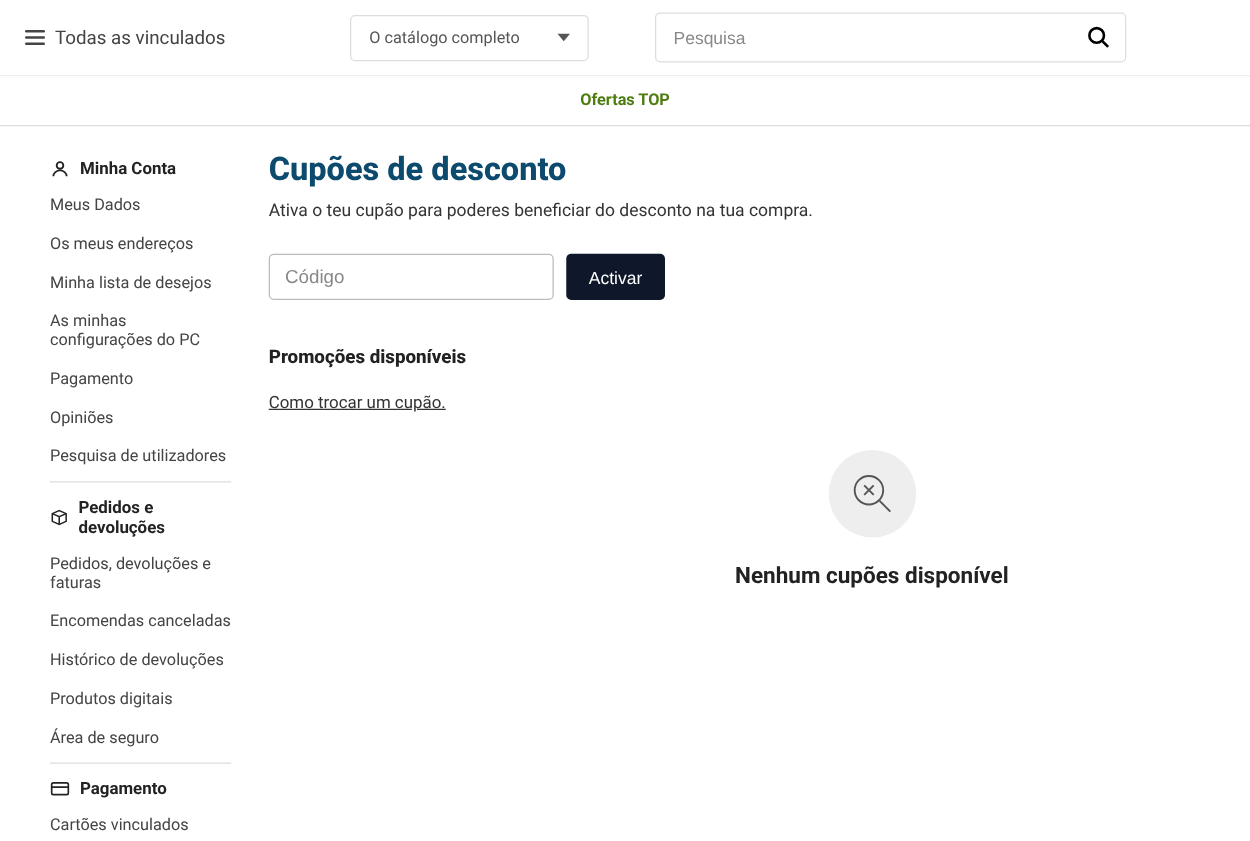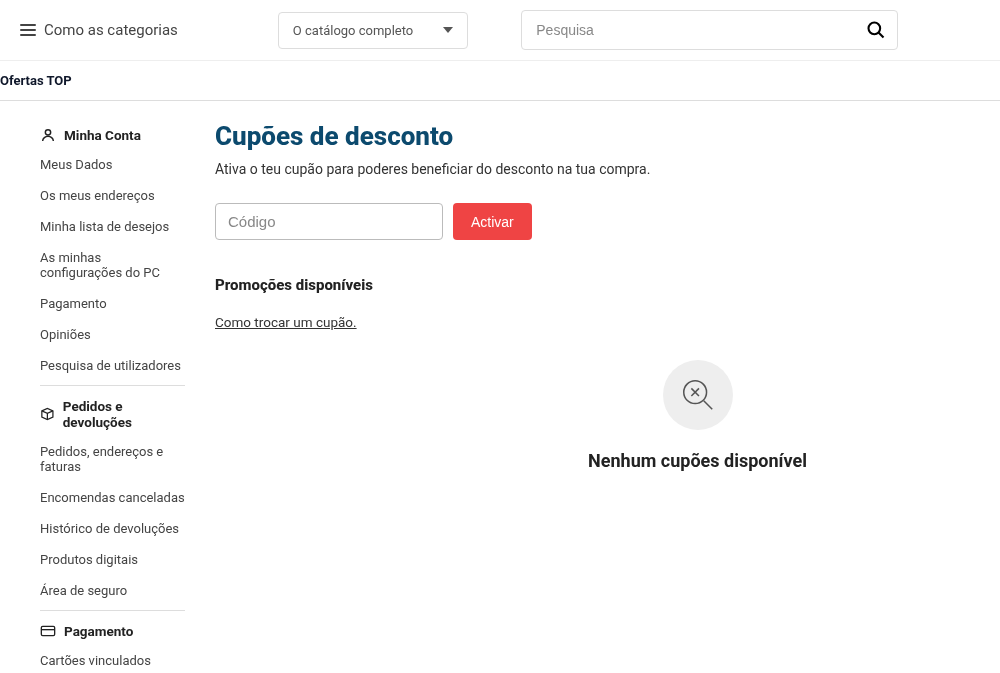--- a/index.html
+++ b/index.html
@@ -85,26 +85,26 @@
     position: absolute;
     right: 8px;
     top: 50%;
     transform: translateY(-50%);
     background: none;
     border: none;
     cursor: pointer;
     padding: 4px;
   }
   .subheader {
-    text-align: left;
+    text-align: center;
     padding: 12px 0;
     border-bottom: 1px solid #ddd;
     font-size: 13px;
     font-weight: 700;
-    color: #0f172a;
+    color: #4d7c0f;
   }
   .container {
     display: flex;
     max-width: 1000px;
     margin: 0 auto;
     padding-top: 20px;
   }
   .sidebar {
     width: 195px;
     padding: 0 10px 0 40px;
@@ -154,21 +154,21 @@
   }
   .coupon-input {
     width: 228px;
     border: 1px solid #bbb;
     border-radius: 4px;
     padding: 9px 12px;
     font-size: 15px;
   }
   .coupon-input::placeholder { color: #888; }
   .activate-btn {
-    background: #ef4444;
+    background: #0f172a;
     color: #fff;
     border: none;
     border-radius: 4px;
     padding: 9px 18px;
     font-size: 14px;
     cursor: pointer;
   }
   .promo-title {
     font-weight: 800;
     font-size: 15px;
@@ -214,21 +214,21 @@
 <body>
 
 <div class="header">
 
   <div class="cat-toggle">
     <div class="hamburger">
       <span></span>
         <span></span>
         <span></span>
     </div>
-    <span>Como as categorias</span>
+    <span>Todas as vinculados</span>
   </div>
 
   <div style="flex:0 0 60px"></div>
 
   <div class="select-catalog">
     <span>O catálogo completo</span>
     <span class="triangle-down"></span>
   </div>
 
   <div class="search-wrap">
@@ -268,21 +268,21 @@
     </div>
 
     <div class="side-section">
       <div class="side-header">
         <svg class="icon-svg" width="16" height="16" viewBox="0 0 24 24" fill="none" stroke="#222" stroke-width="2">
           <path d="M3 7l9-4 9 4v10l-9 4-9-4V7z"></path>
           <path d="M3 7l9 4 9-4M12 11v10"></path>
         </svg>
         <span>Pedidos e devoluções</span>
       </div>
-      <a class="side-item">Pedidos, endereços e faturas</a>
+      <a class="side-item">Pedidos, devoluções e faturas</a>
       <a class="side-item">Encomendas canceladas</a>
       <a class="side-item">Histórico de devoluções</a>
       <a class="side-item">Produtos digitais</a>
       <a class="side-item">Área de seguro</a>
     </div>
 
     <div class="side-section" style="border-bottom:none">
       <div class="side-header">
         <svg class="icon-svg" width="16" height="16" viewBox="0 0 24 24" fill="none" stroke="#222" stroke-width="2">
           <rect x="2" y="5" width="20" height="14" rx="2"></rect>

